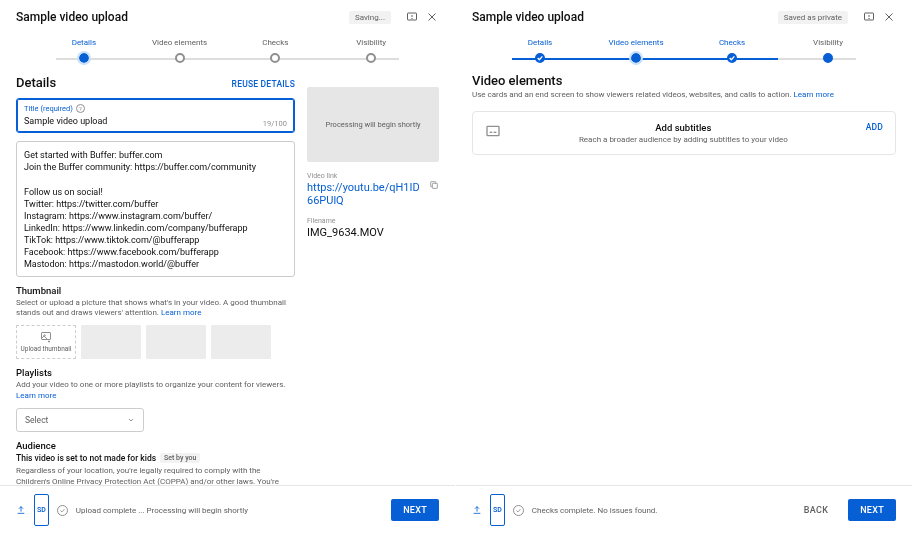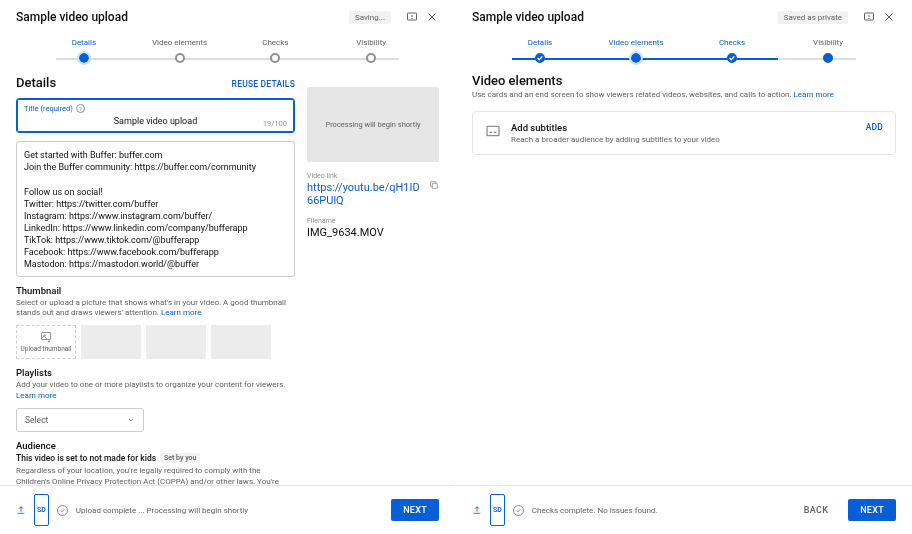--- a/index.html
+++ b/index.html
@@ -68,21 +68,21 @@
   .content { flex:1; overflow:hidden; padding:0 16px; display:flex; gap:12px;}
   .col-left { flex:1; min-width:0;}
   .col-right { width:132px; flex-shrink:0;}
   .section-title { font-size:13px; font-weight:500; margin-bottom:2px;}
   .section-row { display:flex; align-items:baseline; justify-content:space-between; margin-bottom:6px; margin-top:2px;}
   .link-btn { font-size:8.5px; color:#065fd4; font-weight:500; cursor:pointer; letter-spacing:0.2px;}
   .field {
     border:1px solid #ccc; border-radius:3px; padding:5px 7px 5px 7px;
     margin-bottom:8px; position:relative;
   }
-  .field.active { border-color:#065fd4; box-shadow: inset 0 0 0 1px #065fd4; text-align: center;}
+  .field.active { border-color:#065fd4; box-shadow: inset 0 0 0 1px #065fd4;}
   .field-label { font-size:7.5px; color:#606060; display:flex; align-items:center; gap:3px;}
   .field.active .field-label { color:#065fd4;}
   .field-input { font-size:9px; color:#0f0f0f; margin-top:2px; white-space:pre-wrap; line-height:1.35;}
   .field-counter { position:absolute; right:7px; bottom:4px; font-size:7.5px; color:#909090;}
   .help-circ {
     width:9px;height:9px;border:1px solid #909090;border-radius:50%;
     display:inline-flex;align-items:center;justify-content:center;
     font-size:6px;color:#909090;
   }
   .sub-title { font-size:9.5px; font-weight:500; margin-top:4px; margin-bottom:2px;}
@@ -125,21 +125,21 @@
   .check-circ{
     width:11px;height:11px;border-radius:50%;border:1px solid #909090;color:#909090;
     display:inline-flex;align-items:center;justify-content:center;
   }
   
   .ve-card{
     border:1px solid #e5e5e5;border-radius:4px;padding:10px 12px;
     display:flex;align-items:flex-start;gap:10px;margin-top:10px;
   }
   .ve-icon{width:16px;height:16px;color:#909090;margin-top:1px;}
-  .ve-body{flex:1;}
+  .ve-body{flex:1;text-align:center;}
   .ve-title{font-size:9.5px;font-weight:500;margin-bottom:2px;}
   .ve-desc{font-size:8px;color:#606060;}
   .setby{font-size:7px;background:#f2f2f2;color:#606060;padding:1px 4px;border-radius:2px;margin-left:4px;}
   .aud-row{font-size:8.5px;font-weight:500;display:flex;align-items:center;}
 </style>
 </head>
 <body>
 
 <div class="panel panel-left">
   <div class="header">

